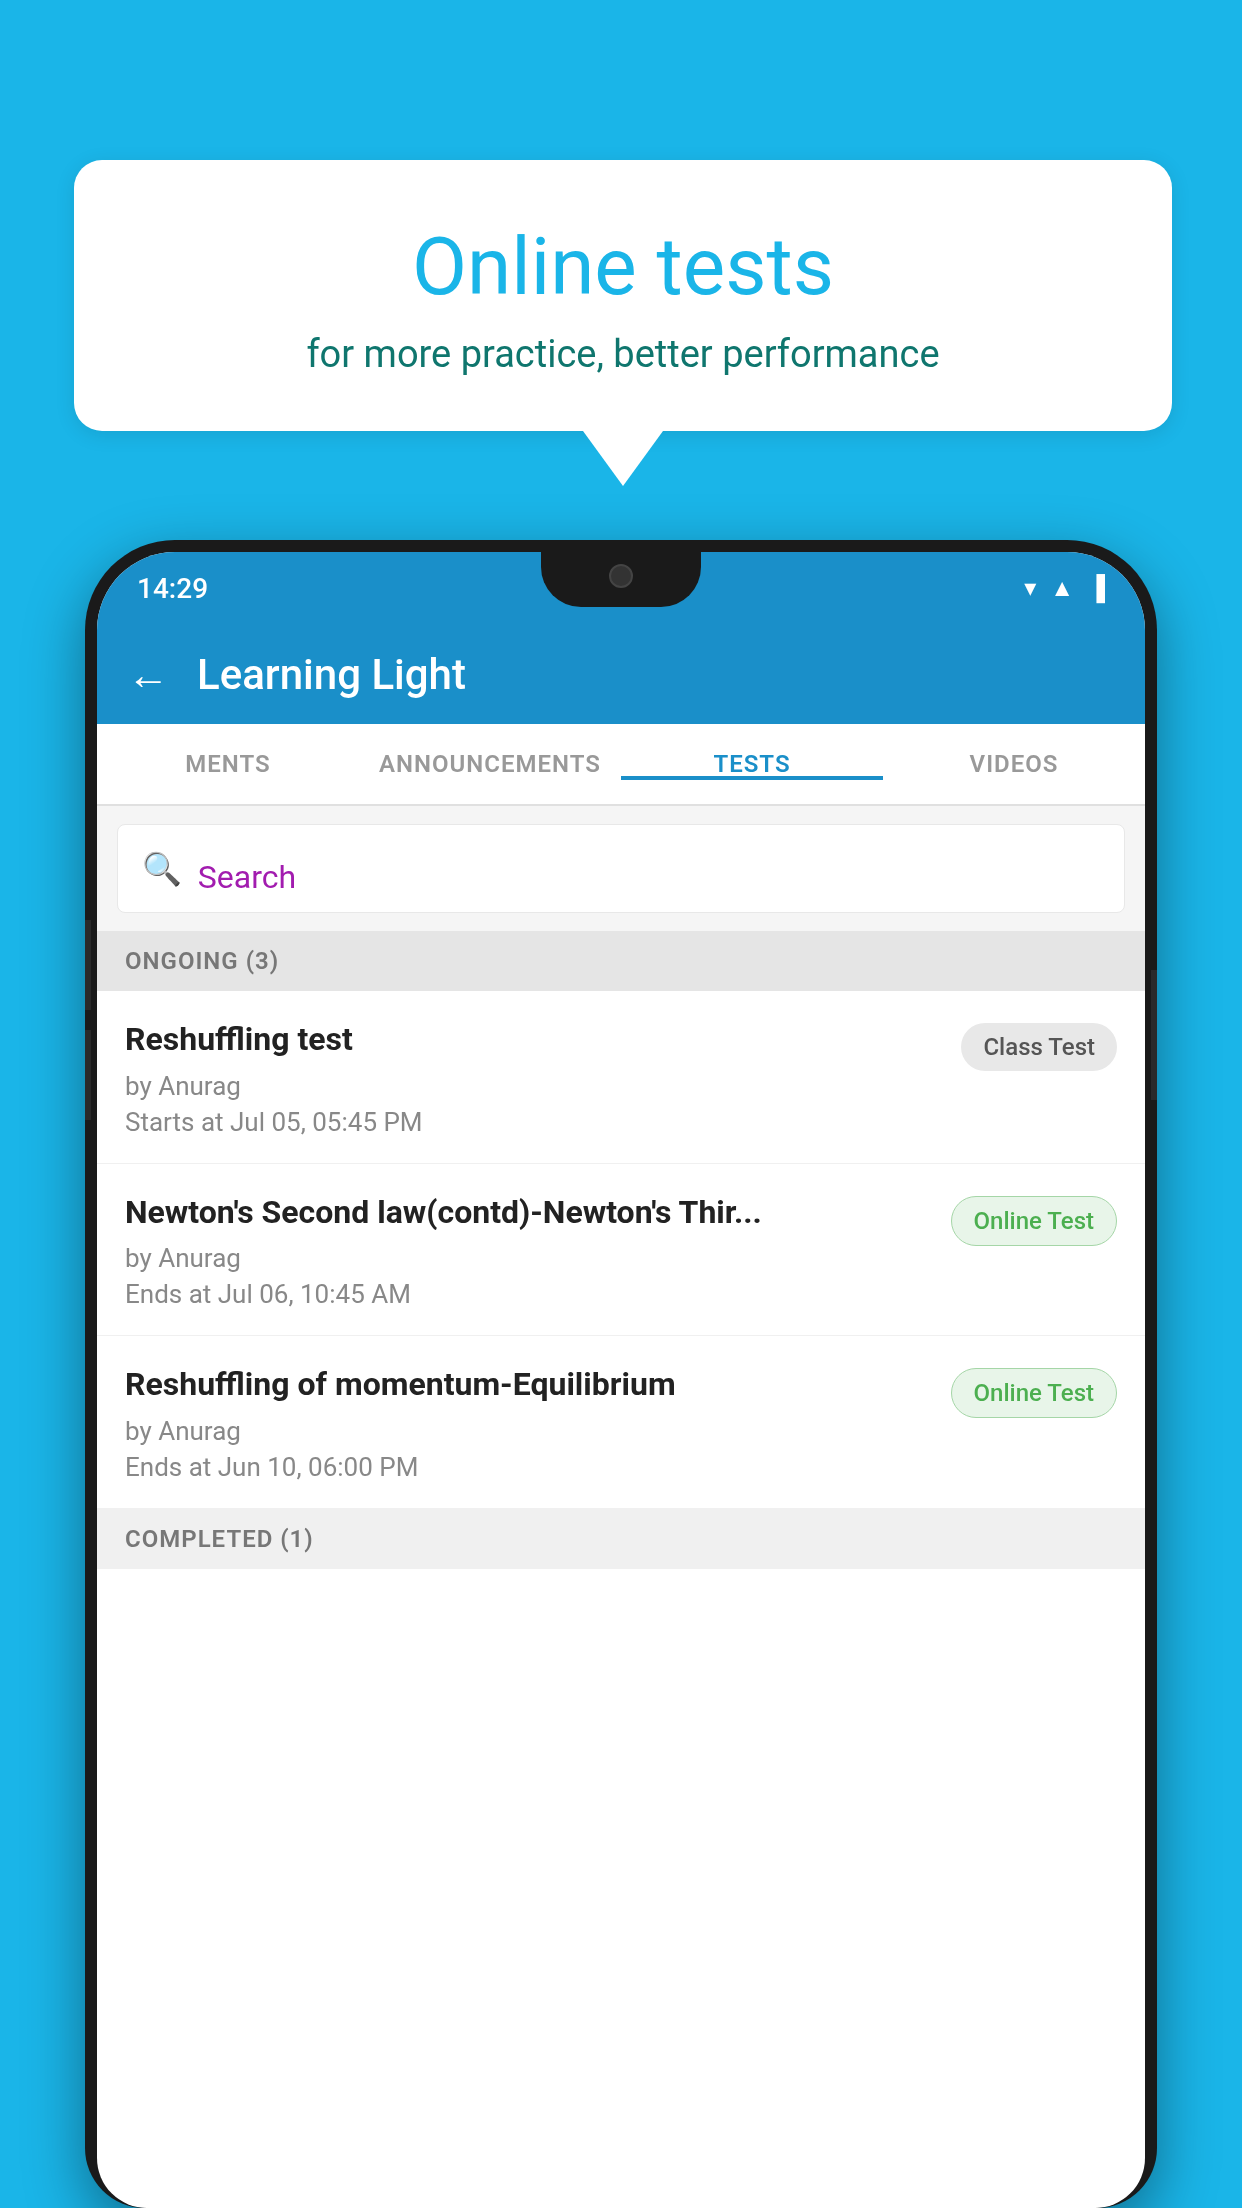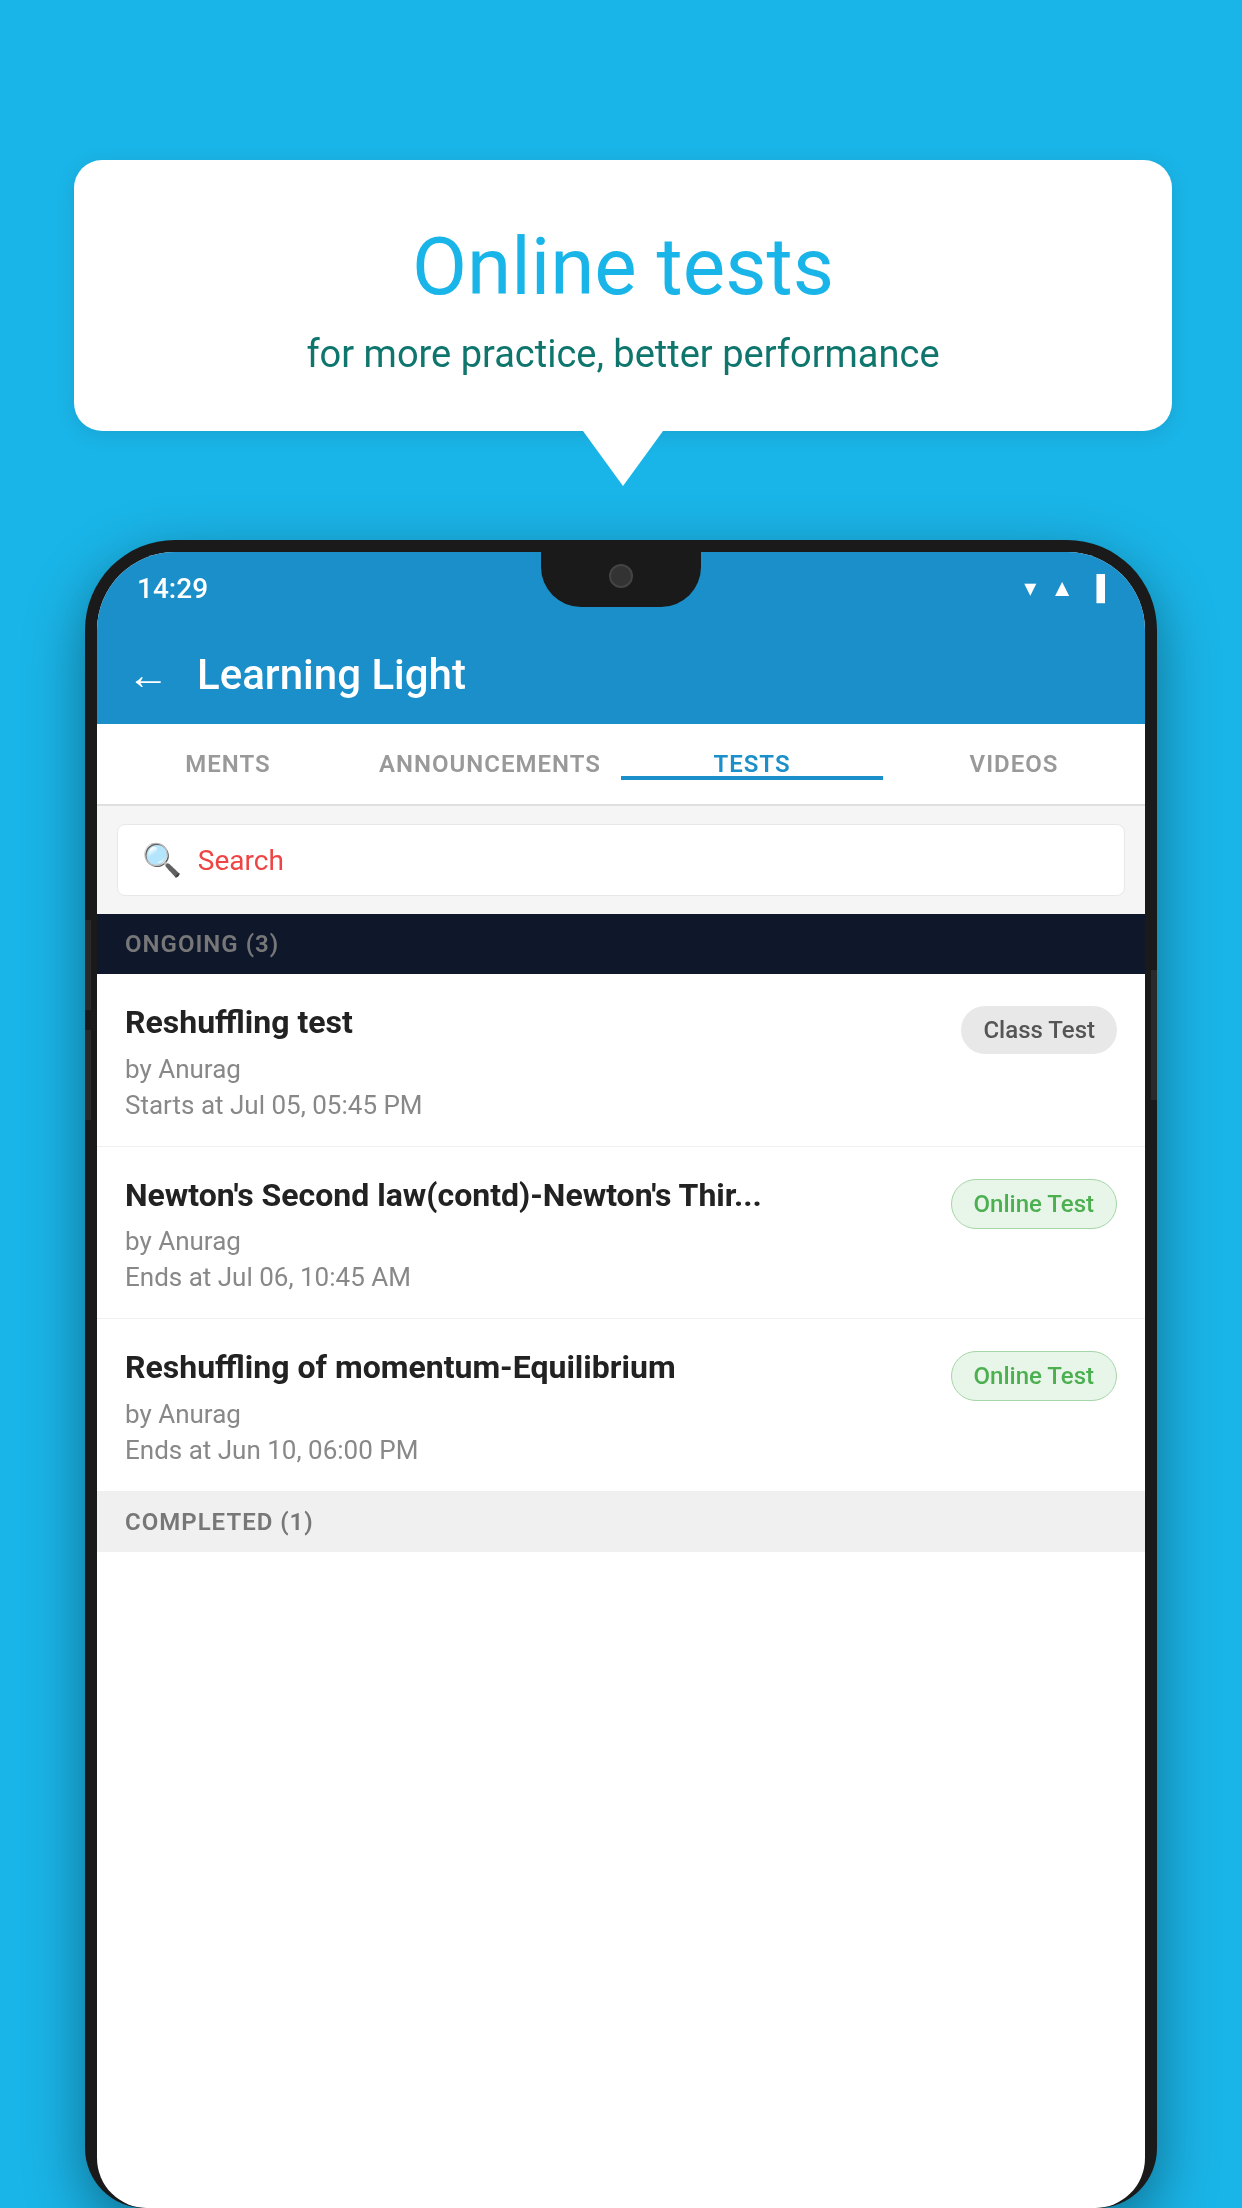--- a/index.html
+++ b/index.html
@@ -183,27 +183,28 @@
       align-items: center;
       padding: 16px 24px;
       gap: 16px;
       border: 1px solid #e8e8e8;
     }
     .search-icon {
       font-size: 32px;
       color: #999;
     }
     .search-text {
-      font-size: 28px;
-      color: #ef4444;
+      font-size: 32px;
+      color: #a21caf;
+      margin-top: 17px;
     }
 
     
     .section-label {
-      background: #0f172a;
+      background: #e5e5e5;
       padding: 16px 28px;
       font-size: 24px;
       font-weight: 600;
       color: #777;
       letter-spacing: 1px;
     }
 
     
     .test-list {
       background: white;

